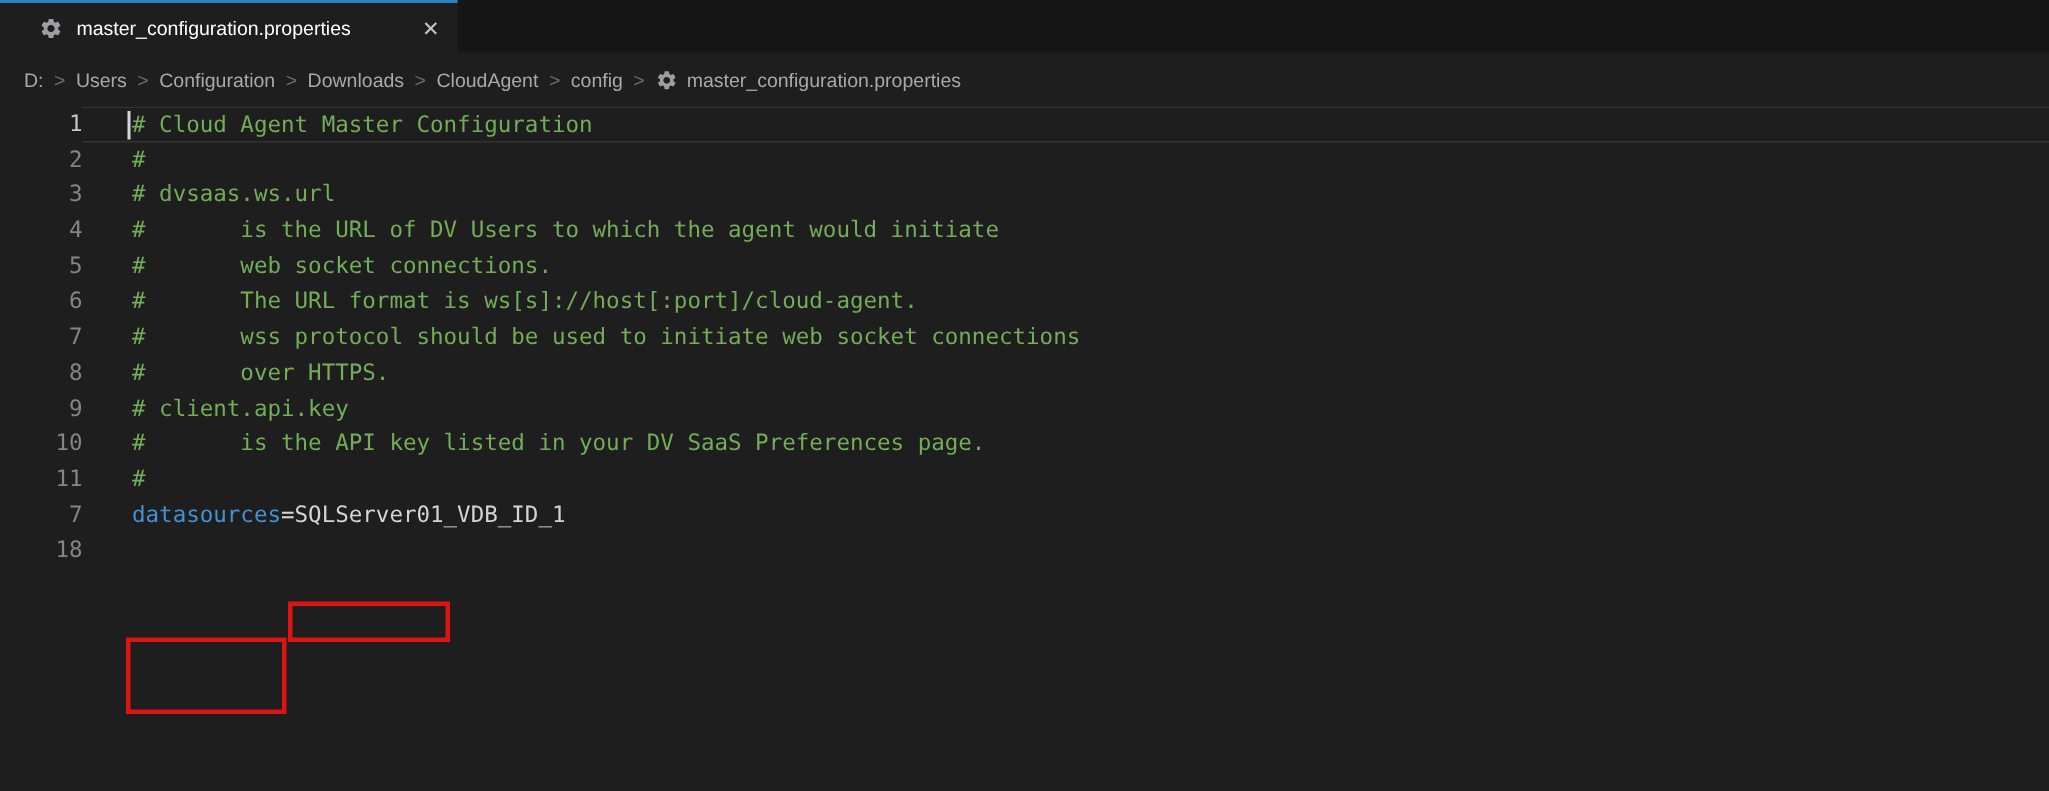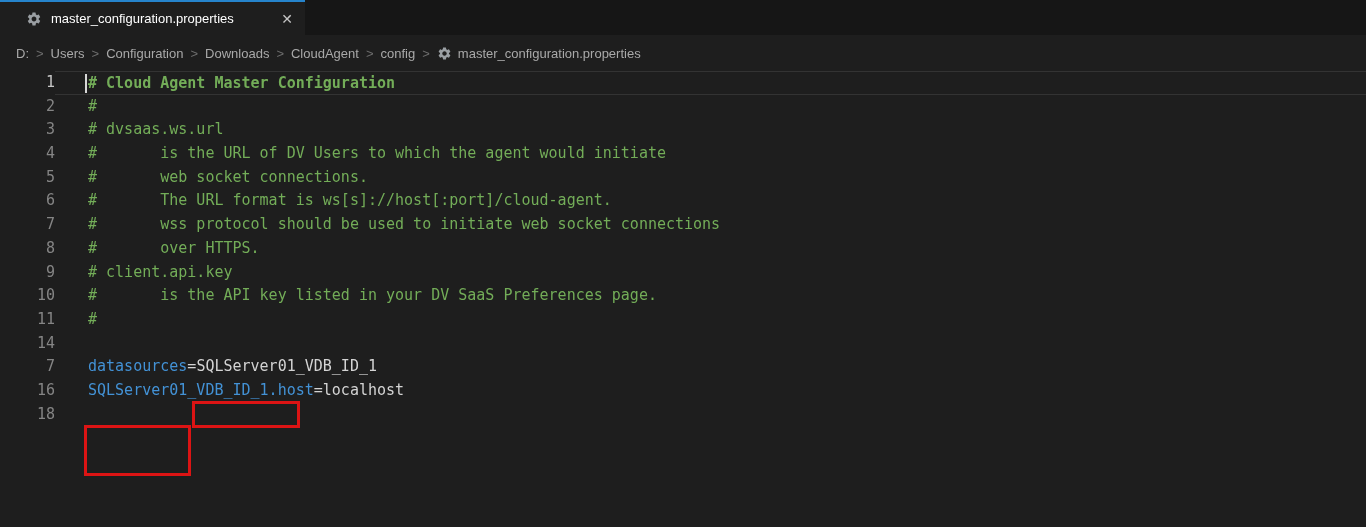--- a/index.html
+++ b/index.html
@@ -30,21 +30,21 @@
   .editor{
     position:absolute;top:71px;left:0;right:0;bottom:0;overflow:hidden;
     font:15px/23.7px "DejaVu Sans Mono","Liberation Mono",monospace;
   }
   .code-line{display:flex;height:23.7px}
   .gutter{flex:0 0 55px;text-align:right;color:var(--line-number-grey,#858585)}
   .content{flex:1;padding-left:33px;white-space:pre;color:var(--value-white,#d4d4d4)}
   .code-line.current .gutter{color:var(--active-line-number,#c6c6c6)}
   .code-line.current .content{
     box-sizing:border-box;
-    border-top:1px solid #333333;border-bottom:1px solid #333333;font-weight:bold;
+    border-top:1px solid #333333;border-bottom:1px solid #333333;
   }
   .tok-comment{color:var(--comment-green,#73ad58)}
   .tok-key{color:var(--key-blue,#4392d6)}
   .tok-op,.tok-value{color:var(--value-white,#d4d4d4)}
   .tok-redacted{
     display:inline-block;width:350px;height:17px;vertical-align:-3px;
     background:var(--redaction-grey,#c6c6c6);
   }
   .hl-box{
     position:absolute;box-sizing:border-box;pointer-events:none;
@@ -130,30 +130,22 @@
       </div>
       <div class="code-line">
         <span class="gutter">10</span>
         <span class="content"><span class="tok-comment">#       is the API key listed in your DV SaaS Preferences page.</span></span>
       </div>
       <div class="code-line">
         <span class="gutter">11</span>
         <span class="content"><span class="tok-comment">#</span></span>
       </div>
       <div class="code-line">
-        <span class="gutter">14</span>
-        <span class="content"></span>
-      </div>
-      <div class="code-line">
         <span class="gutter">7</span>
         <span class="content"><span class="tok-key">datasources</span><span class="tok-op">=</span><span class="tok-value">SQLServer01</span><span class="tok-value">_VDB_ID_1</span></span>
-      </div>
-      <div class="code-line">
-        <span class="gutter">16</span>
-        <span class="content"><span class="tok-key">SQLServer01</span><span class="tok-key">_VDB_ID_1.host</span><span class="tok-op">=</span><span class="tok-value">localhost</span></span>
       </div>
       <div class="code-line">
         <span class="gutter">18</span>
         <span class="content"></span>
       </div>
     </div>
   <div class="cursor"></div>
 <div class="hl-box" style="top: 329.8px; left: calc(12ch + 84px); width: calc(11ch + 8px); height: 27.7px;"></div>
     <div class="hl-box" style="top: 353.5px; left: calc(0ch + 84px); width: calc(11ch + 8px); height: 51.4px;"></div>
   </div>

